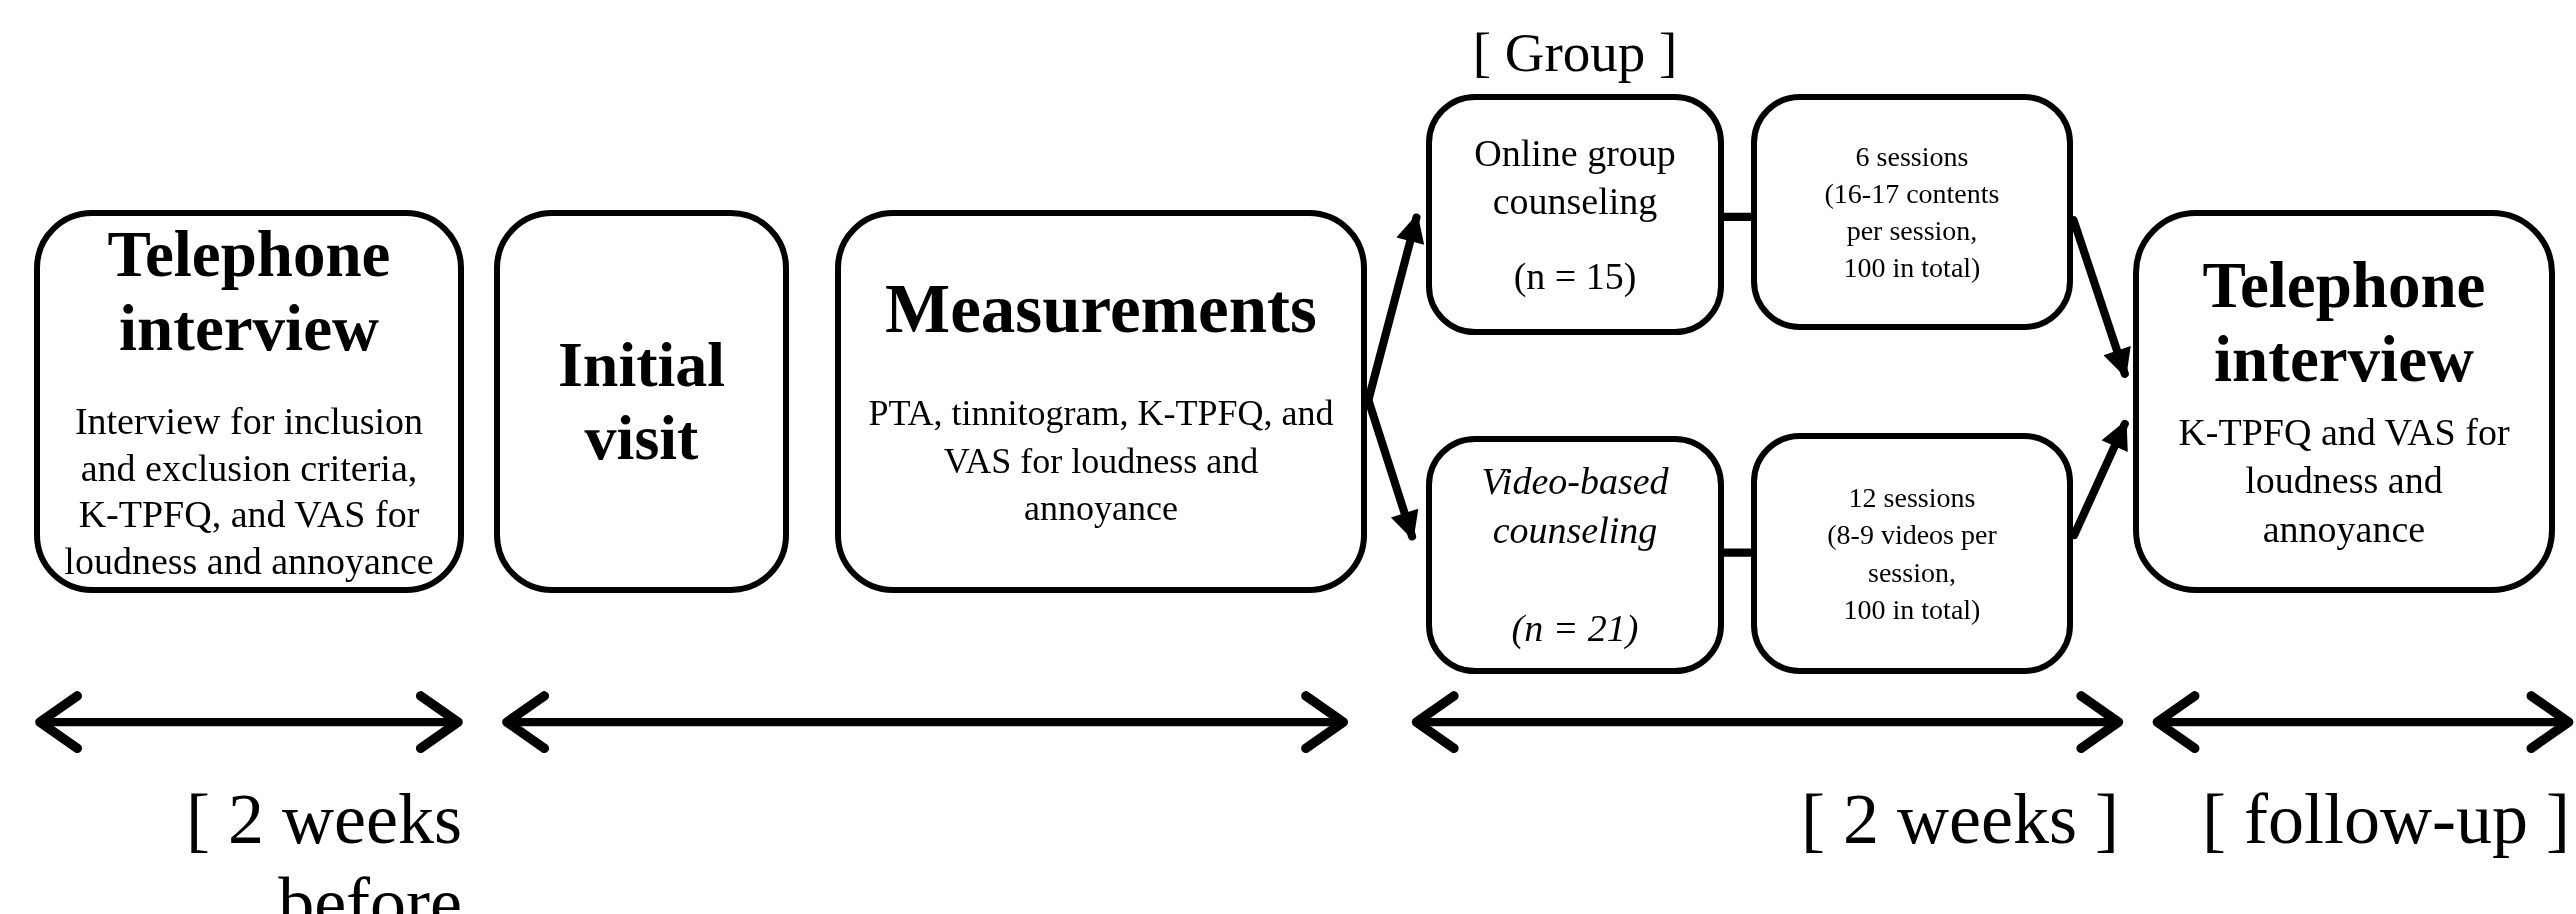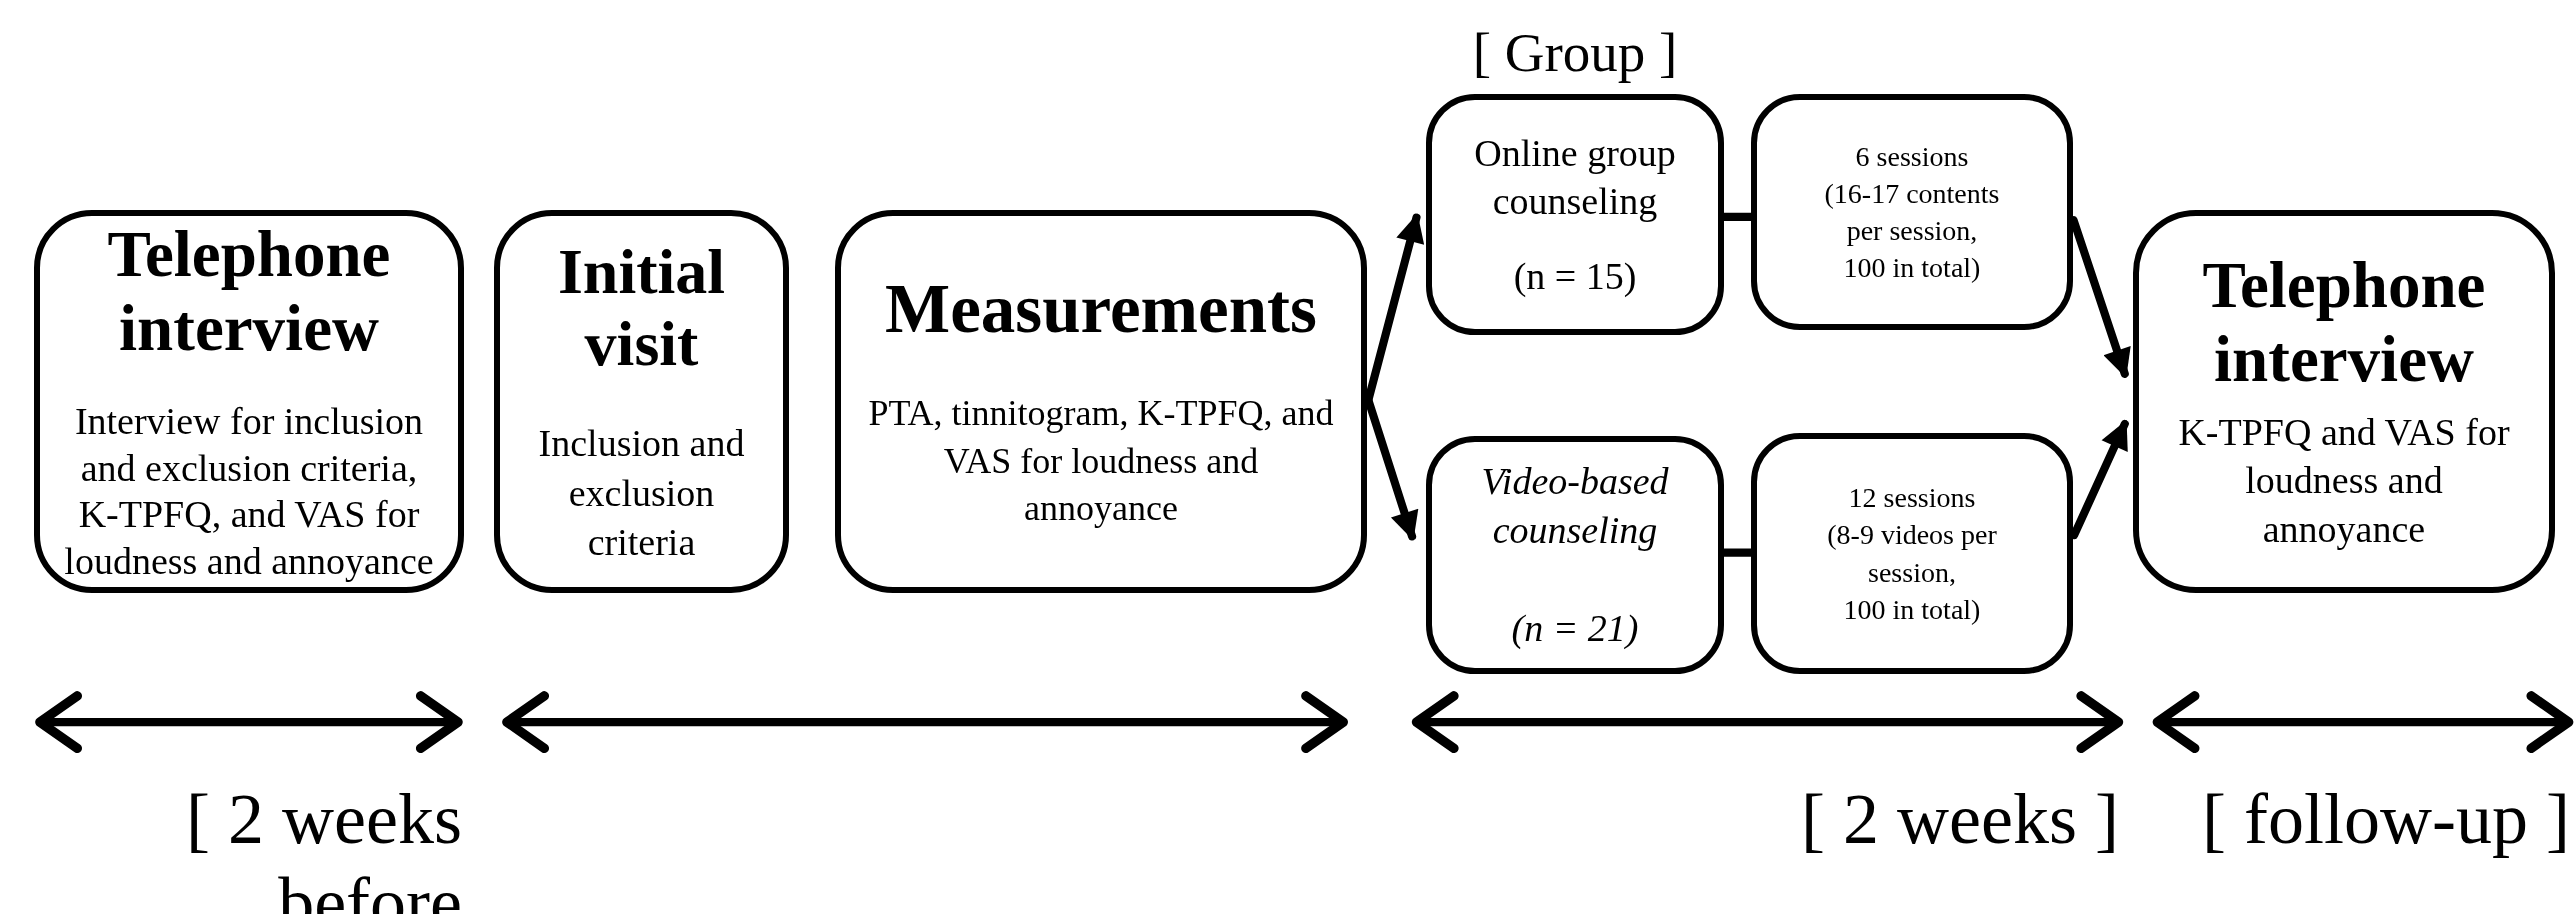--- a/index.html
+++ b/index.html
@@ -138,23 +138,20 @@
 interview</div>
     <div class="body">Interview for inclusion
 and exclusion criteria,
 K-TPFQ, and VAS for
 loudness and annoyance</div>
   </div>
 
   <div class="box b-initial">
     <div class="title">Initial
 visit</div>
-    <div class="body">Inclusion and
-exclusion
-criteria</div>
   </div>
 
   <div class="box b-measure">
     <div class="title">Measurements</div>
     <div class="body">PTA, tinnitogram, K-TPFQ, and
 VAS for loudness and
 annoyance</div>
   </div>
 
   <div class="box b-online">

